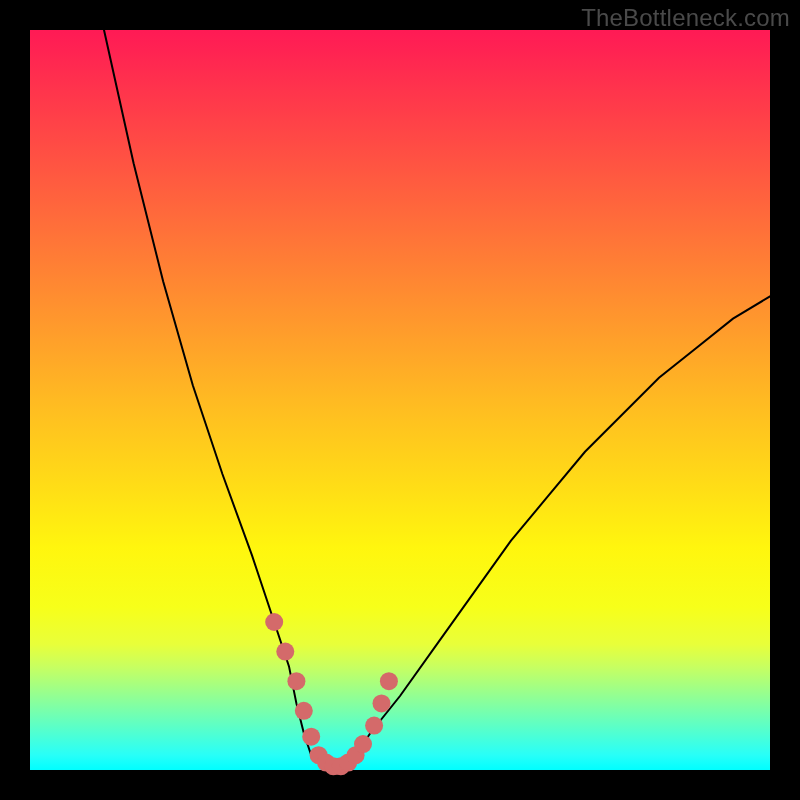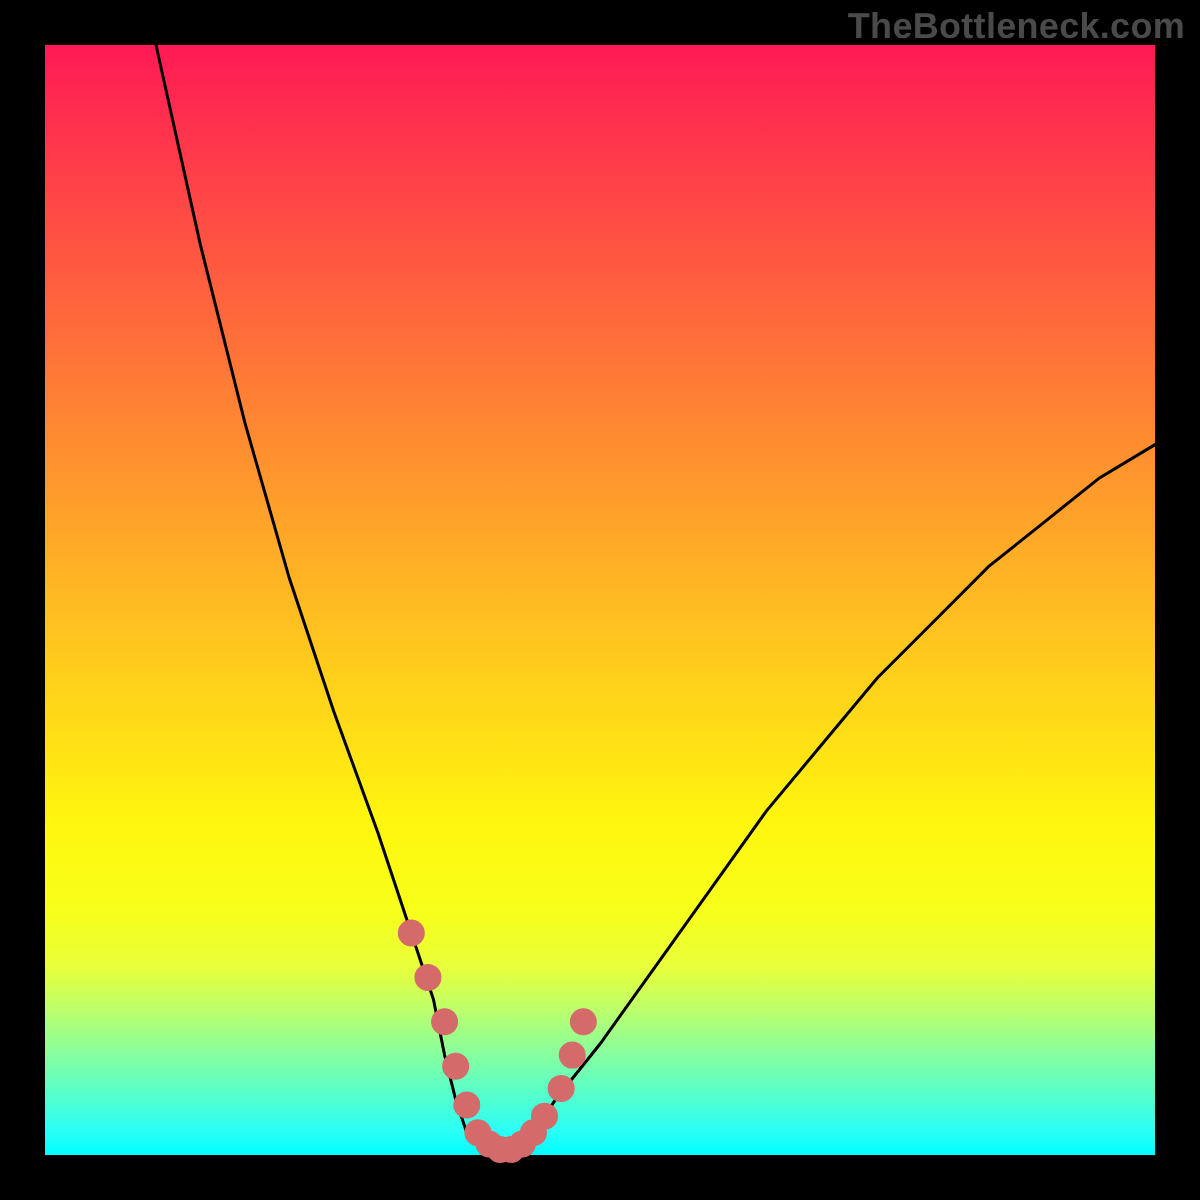--- a/index.html
+++ b/index.html
@@ -42,21 +42,21 @@
       #50ffd2 95%,
       #28fff8 98%,
       #00ffff 100%);
   }
   .watermark {
     position: absolute;
     top: 4px;
     right: 10px;
     color: #4a4a4a;
     font-size: 24px;
-    font-weight: 700;
+    font-weight: 400;
     letter-spacing: 0.2px;
     user-select: none;
   }
   svg.curve {
     position: absolute;
     top: 0;
     left: 0;
     width: 740px;
     height: 740px;
     overflow: visible;

